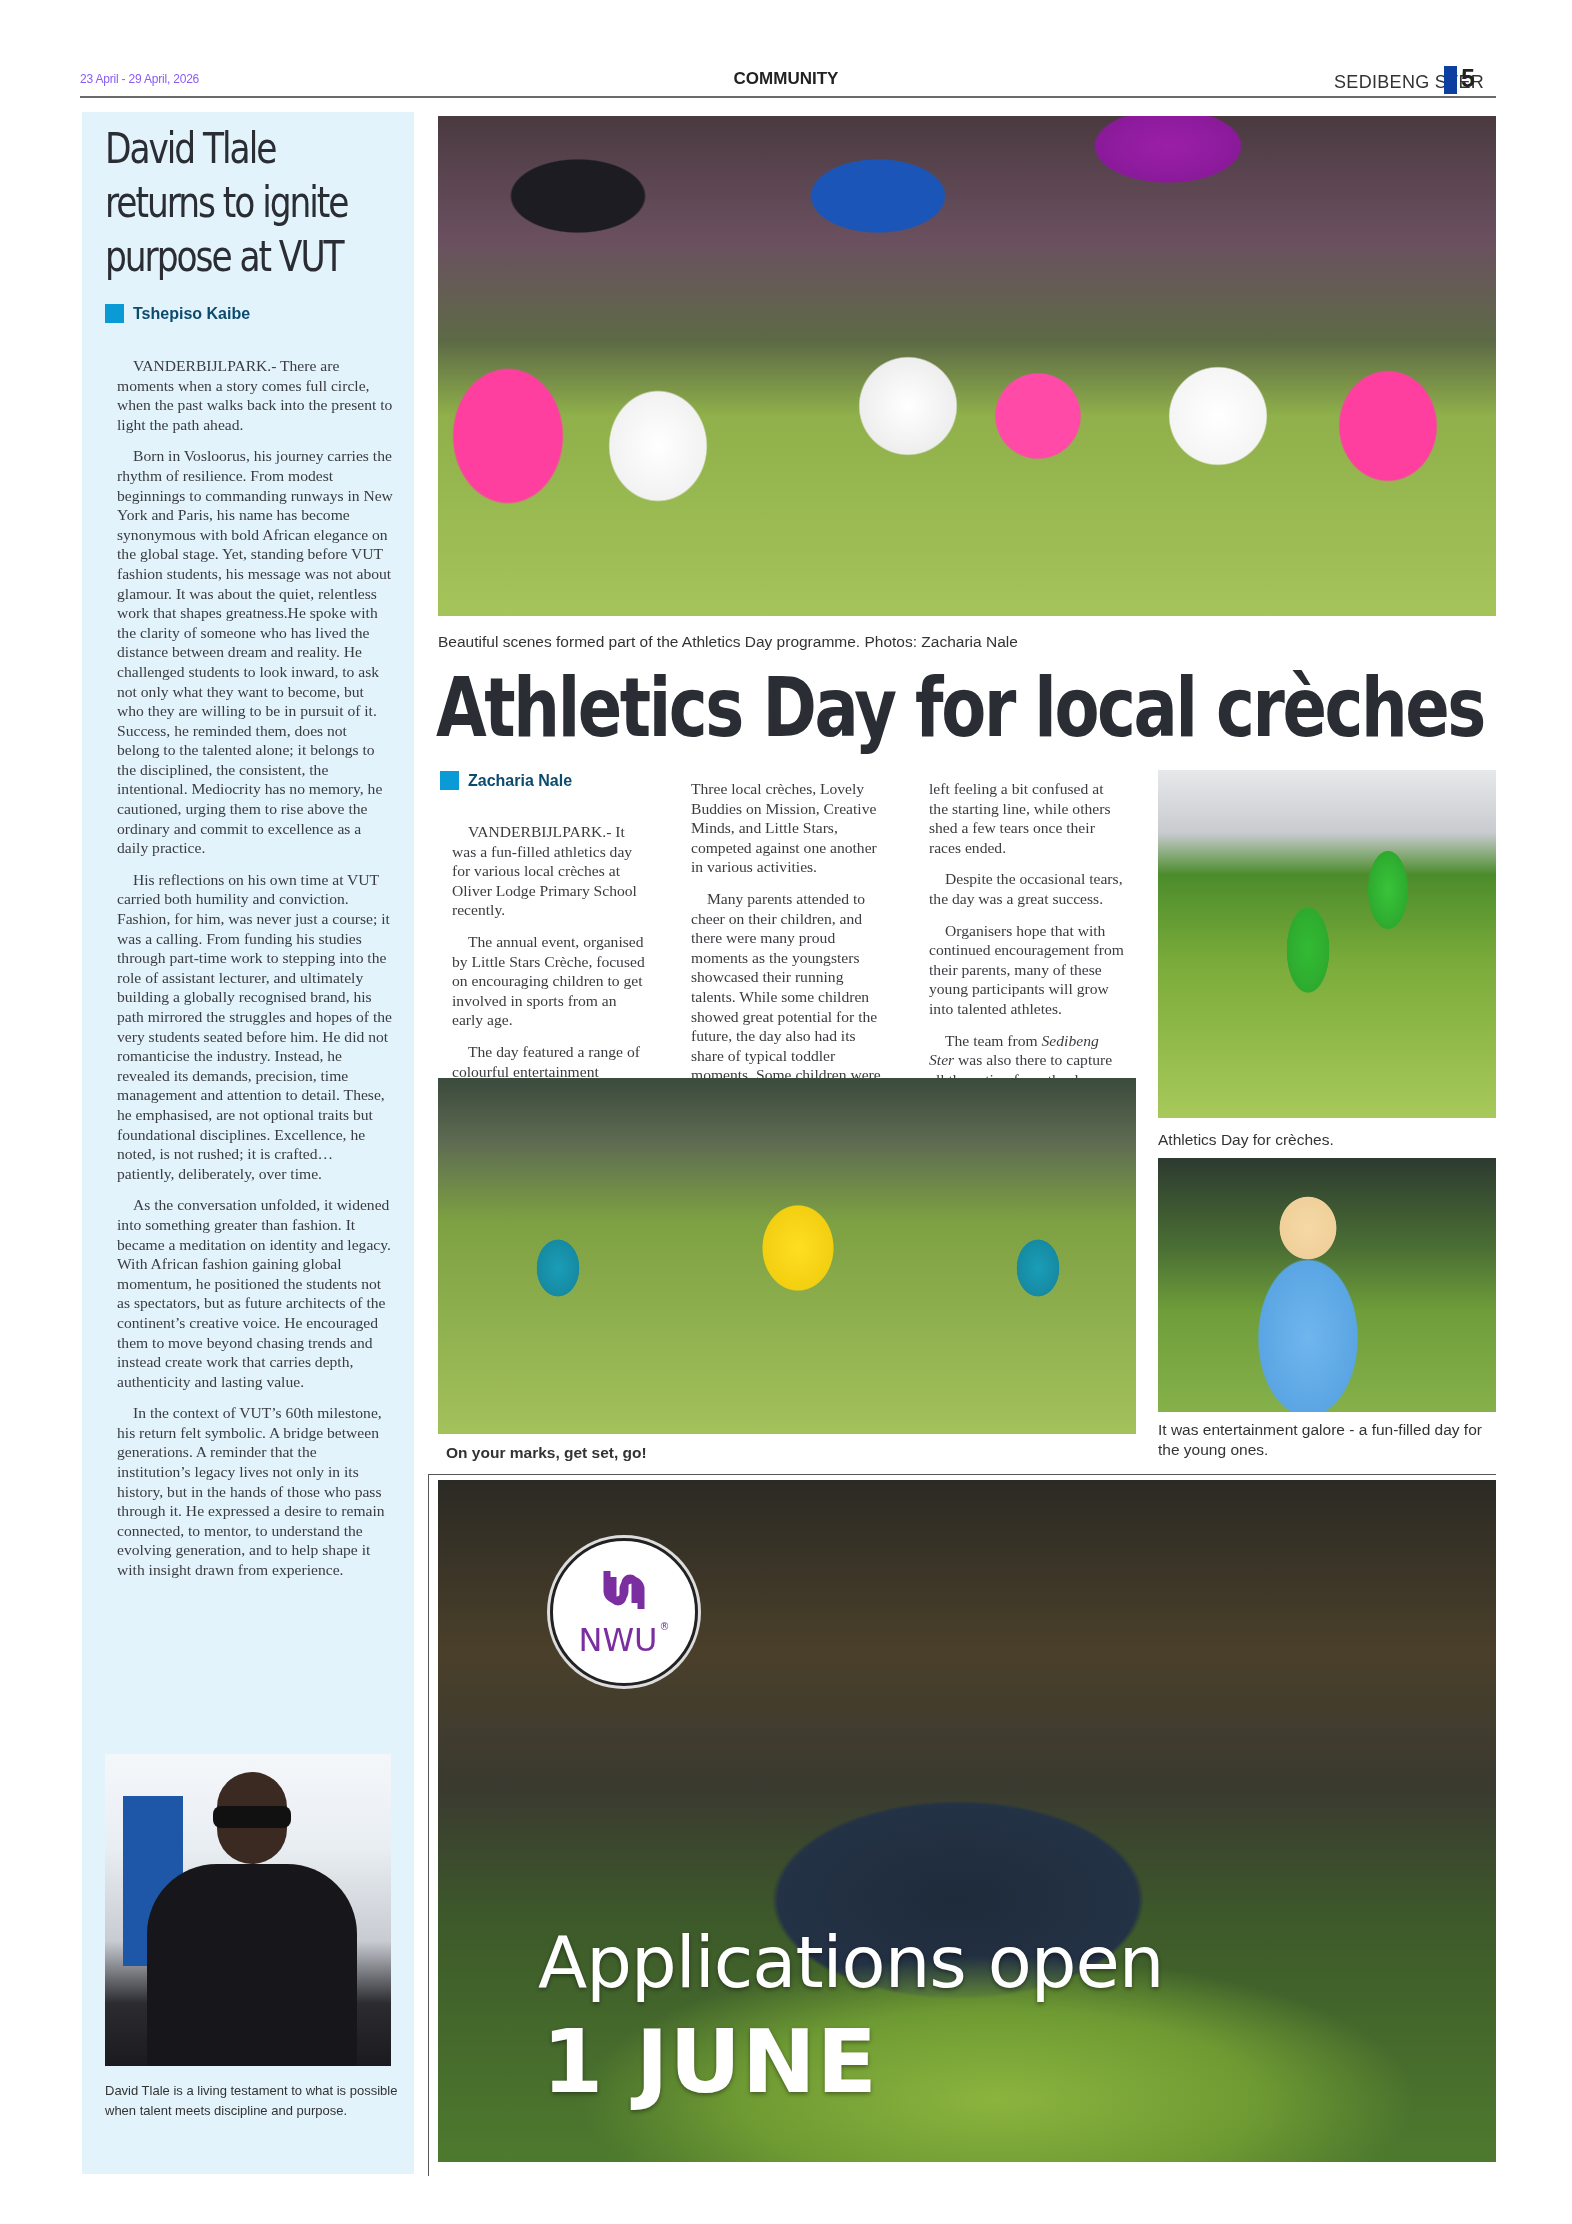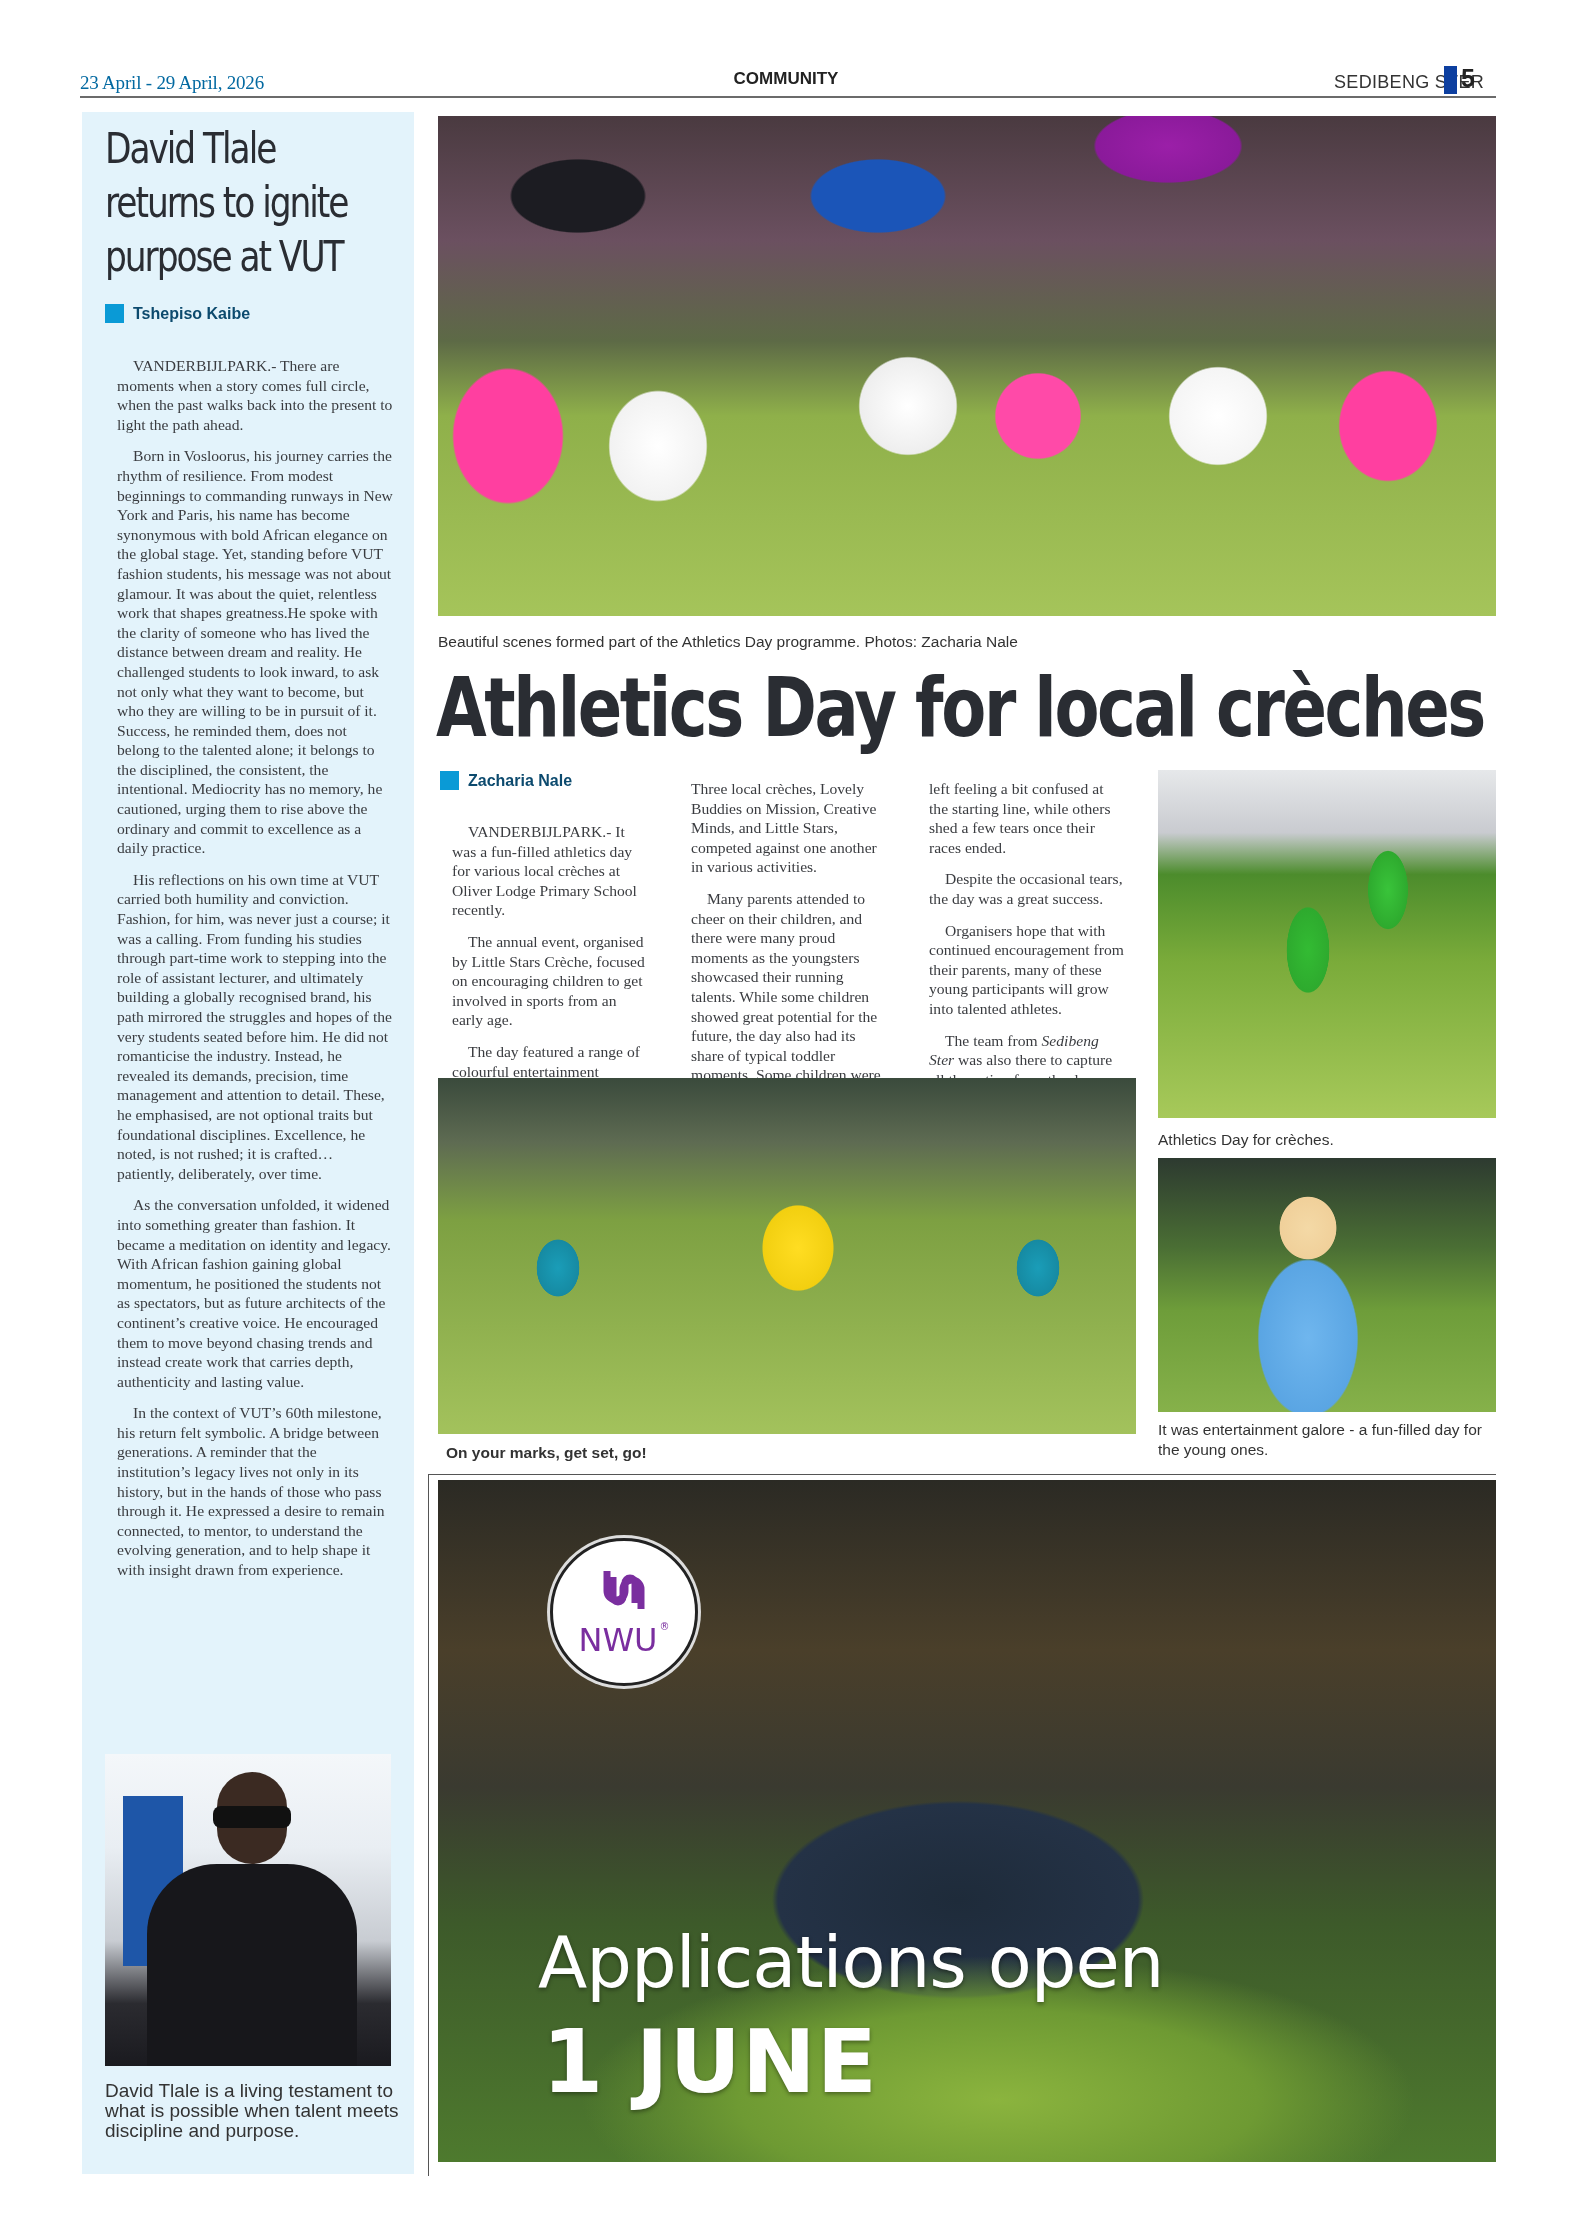--- a/index.html
+++ b/index.html
@@ -1,41 +1,41 @@
 <!DOCTYPE html>
 <html><head>
 <meta charset="utf-8">
 <style>
   html, body { margin:0; padding:0; background:#ffffff; }
   body { width:1572px; height:2224px; position:relative; overflow:hidden; font-family:"Liberation Serif", serif; color:#2b2d33; }
   .abs { position:absolute; }
 
   
-  .hdr-date { left:80px; top:72px; font-family:Liberation Serif, serif; font-size:19px; color:#0369a1; letter-spacing:-0.2px; }
+  .hdr-date { left:80px; top:72px; font-family:Liberation Sans, sans-serif; font-size:12px; color:#8b5cf6; letter-spacing:-0.2px; }
   .hdr-section { left:0; width:1572px; text-align:center; top:69px; font-family:"Liberation Sans", sans-serif; font-weight:bold; font-size:17px; color:#222; }
   .hdr-paper { right:88px; top:72px; font-family:"Liberation Sans", sans-serif; font-size:18px; color:#333; letter-spacing:0.3px; }
   .hdr-badge { left:1444px; top:66px; width:13px; height:28px; background:#0d3fa0; }
   .hdr-page { left:1461px; top:64px; font-family:"Liberation Sans", sans-serif; font-weight:bold; font-size:25px; color:#222; }
   .hdr-rule { left:80px; top:96px; width:1416px; height:2px; background:#6b6b6b; }
 
   
   .sidebar { left:82px; top:112px; width:332px; height:2062px; background:#e3f3fb; }
   .sb-title { left:105px; top:122px; width:300px; font-family:"DejaVu Sans", sans-serif; font-size:42px; line-height:54px; color:#2a2d33; letter-spacing:-2.5px; transform:scaleX(0.82); transform-origin:left top; white-space:nowrap; }
   .byline { display:flex; align-items:center; font-family:"Liberation Sans", sans-serif; font-weight:bold; font-size:16px; color:#0c4a6e; }
   .byline .sq { width:19px; height:19px; background:#0a9ad6; margin-right:9px; }
   .sb-byline { left:105px; top:304px; }
   .body-text { font-size:15.6px; line-height:19.6px; color:#3a3c40; }
   .body-text p { margin:12px; text-indent:16px; }
   .sb-body { left:105px; top:344px; width:300px; }
   .sb-photo { left:105px; top:1754px; width:286px; height:312px; background:linear-gradient(180deg,#f4f7fa 0%,#e9eef3 30%,#c8ccd2 60%,#2b2b30 80%,#1a1a1f 100%); overflow:hidden; }
   .sb-photo .door { position:absolute; left:18px; top:42px; width:60px; height:170px; background:#1e56a8; }
   .sb-photo .head { position:absolute; left:112px; top:18px; width:70px; height:92px; border-radius:40px; background:#3b2a22; }
   .sb-photo .glasses { position:absolute; left:108px; top:52px; width:78px; height:22px; border-radius:8px; background:#111; }
   .sb-photo .torso { position:absolute; left:42px; top:110px; width:210px; height:210px; border-radius:70px 70px 0 0; background:#17171b; }
-  .sb-caption { left:105px; top:2081px; width:300px; font-family:"Liberation Sans", sans-serif; font-size:19px; line-height:20px; color:#333; }
+  .sb-caption { left:105px; top:2081px; width:300px; font-family:"Liberation Sans", sans-serif; font-size:13px; line-height:20px; color:#333; }
 
   
   .photo { overflow:hidden; }
   .p-dance { left:438px; top:116px; width:1058px; height:500px;
     background:
       radial-gradient(ellipse 90px 110px at 70px 320px, #ff3fa0 0%, #ff3fa0 60%, transparent 62%),
       radial-gradient(ellipse 80px 90px at 220px 330px, #ffffff 0%, #f2f2f2 60%, transparent 62%),
       radial-gradient(ellipse 80px 80px at 470px 290px, #ffffff 0%, #eee 60%, transparent 62%),
       radial-gradient(ellipse 70px 70px at 600px 300px, #ff4aa8 0%, #ff4aa8 60%, transparent 62%),
       radial-gradient(ellipse 80px 80px at 780px 300px, #ffffff 0%, #f5f5f5 60%, transparent 62%),

